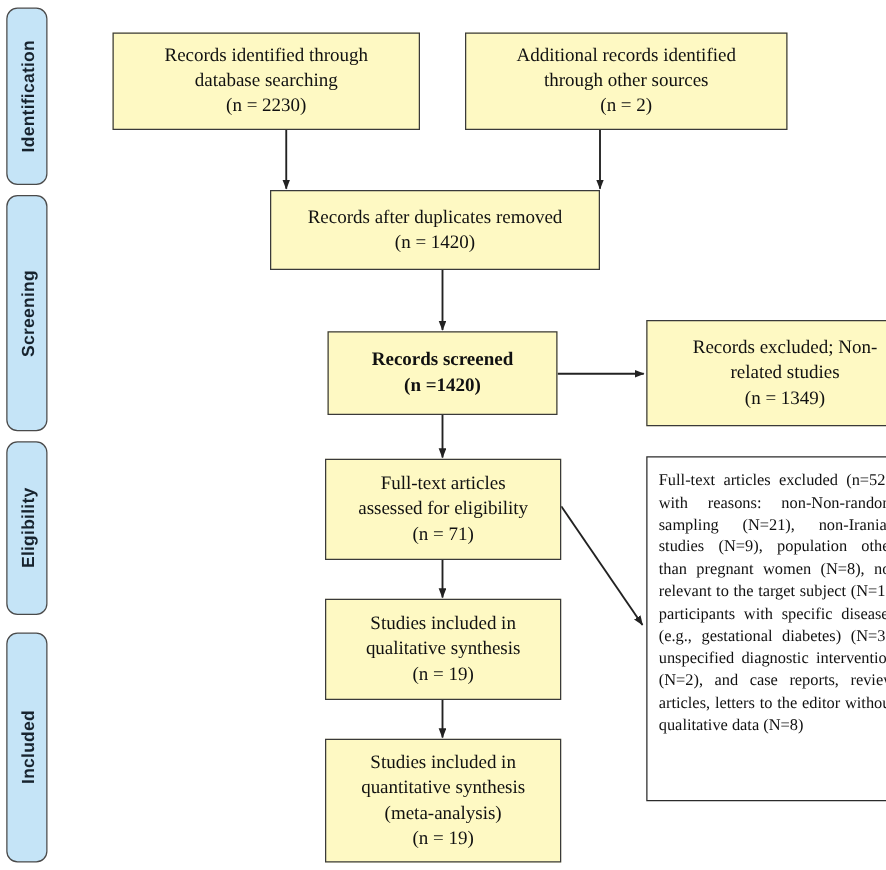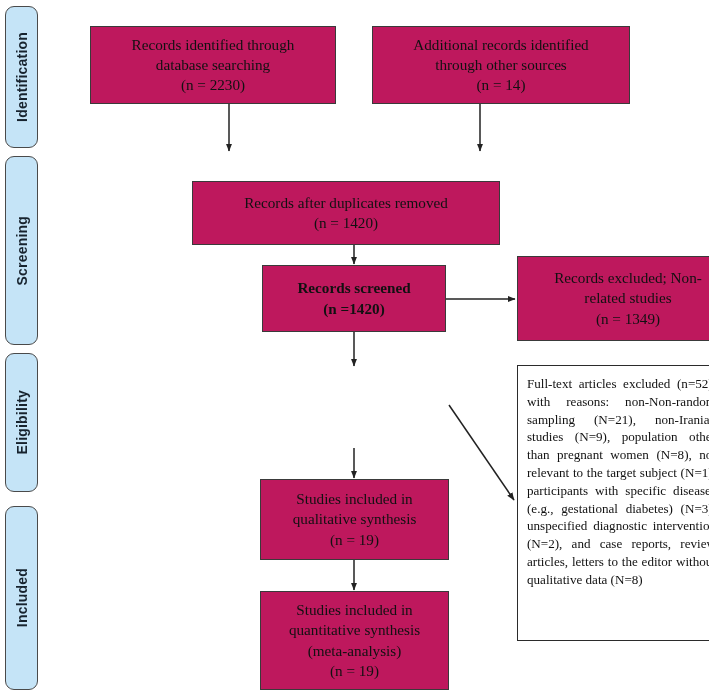--- a/index.html
+++ b/index.html
@@ -38,21 +38,21 @@
     font-size: 14px;
     letter-spacing: 0.2px;
     color: #17232e;
     white-space: nowrap;
   }
 
   
   .flow-box {
     position: absolute;
     box-sizing: border-box;
-    background: #be185d;
+    background: #fef9c3;
     border: 1.3px solid #3a3a3a;
     display: flex;
     align-items: center;
     justify-content: center;
     text-align: center;
     padding: 2px 6px;
     font-size: 15.2px;
     line-height: 1.32;
     color: #111111;
   }
@@ -130,39 +130,44 @@
 
   <div class="flow-box" style="left:90px; top:26px; width:246px; height:78px;">
     <span class="box-text">Records identified through
 database searching
 (n = 2230)</span>
   </div>
 
   <div class="flow-box" style="left:372px; top:26px; width:258px; height:78px;">
     <span class="box-text">Additional records identified
 through other sources
-(n = 14)</span>
+(n = 2)</span>
   </div>
 
-  <div class="flow-box" style="left:192px; top:152px; width:308px; height:64px;margin-top:29px;">
+  <div class="flow-box" style="left:216px; top:152px; width:264px; height:64px;">
     <span class="box-text">Records after duplicates removed
 (n = 1420)</span>
   </div>
 
   <div class="flow-box" style="left:262px; top:265px; width:184px; height:67px;font-weight:bold;">
     <span class="box-text">Records screened
 (n =1420)</span>
   </div>
 
   <div class="flow-box" style="left:517px; top:256px; width:222px; height:85px;">
     <span class="box-text">Records excluded; Non-
 related studies
 (n =  1349)</span>
   </div>
 
+  <div class="flow-box" style="left:260px; top:367px; width:189px; height:81px;">
+    <span class="box-text">Full-text articles
+assessed for eligibility
+(n = 71)</span>
+  </div>
 
   <div class="reason-box" style="left:517px; top:365px; width:209px; height:276px;">
     <span class="box-text">Full-text articles excluded (n=52), with reasons: non-Non-random sampling (N=21), non-Iranian studies (N=9), population other than pregnant women (N=8), not relevant to the target subject (N=1), participants with specific diseases (e.g., gestational diabetes) (N=3), unspecified diagnostic intervention (N=2), and case reports, review articles, letters to the editor without qualitative data (N=8)</span>
   </div>
 
   <div class="flow-box" style="left:260px; top:479px; width:189px; height:81px;">
     <span class="box-text">Studies included in
 qualitative synthesis
 (n =   19)</span>
   </div>

